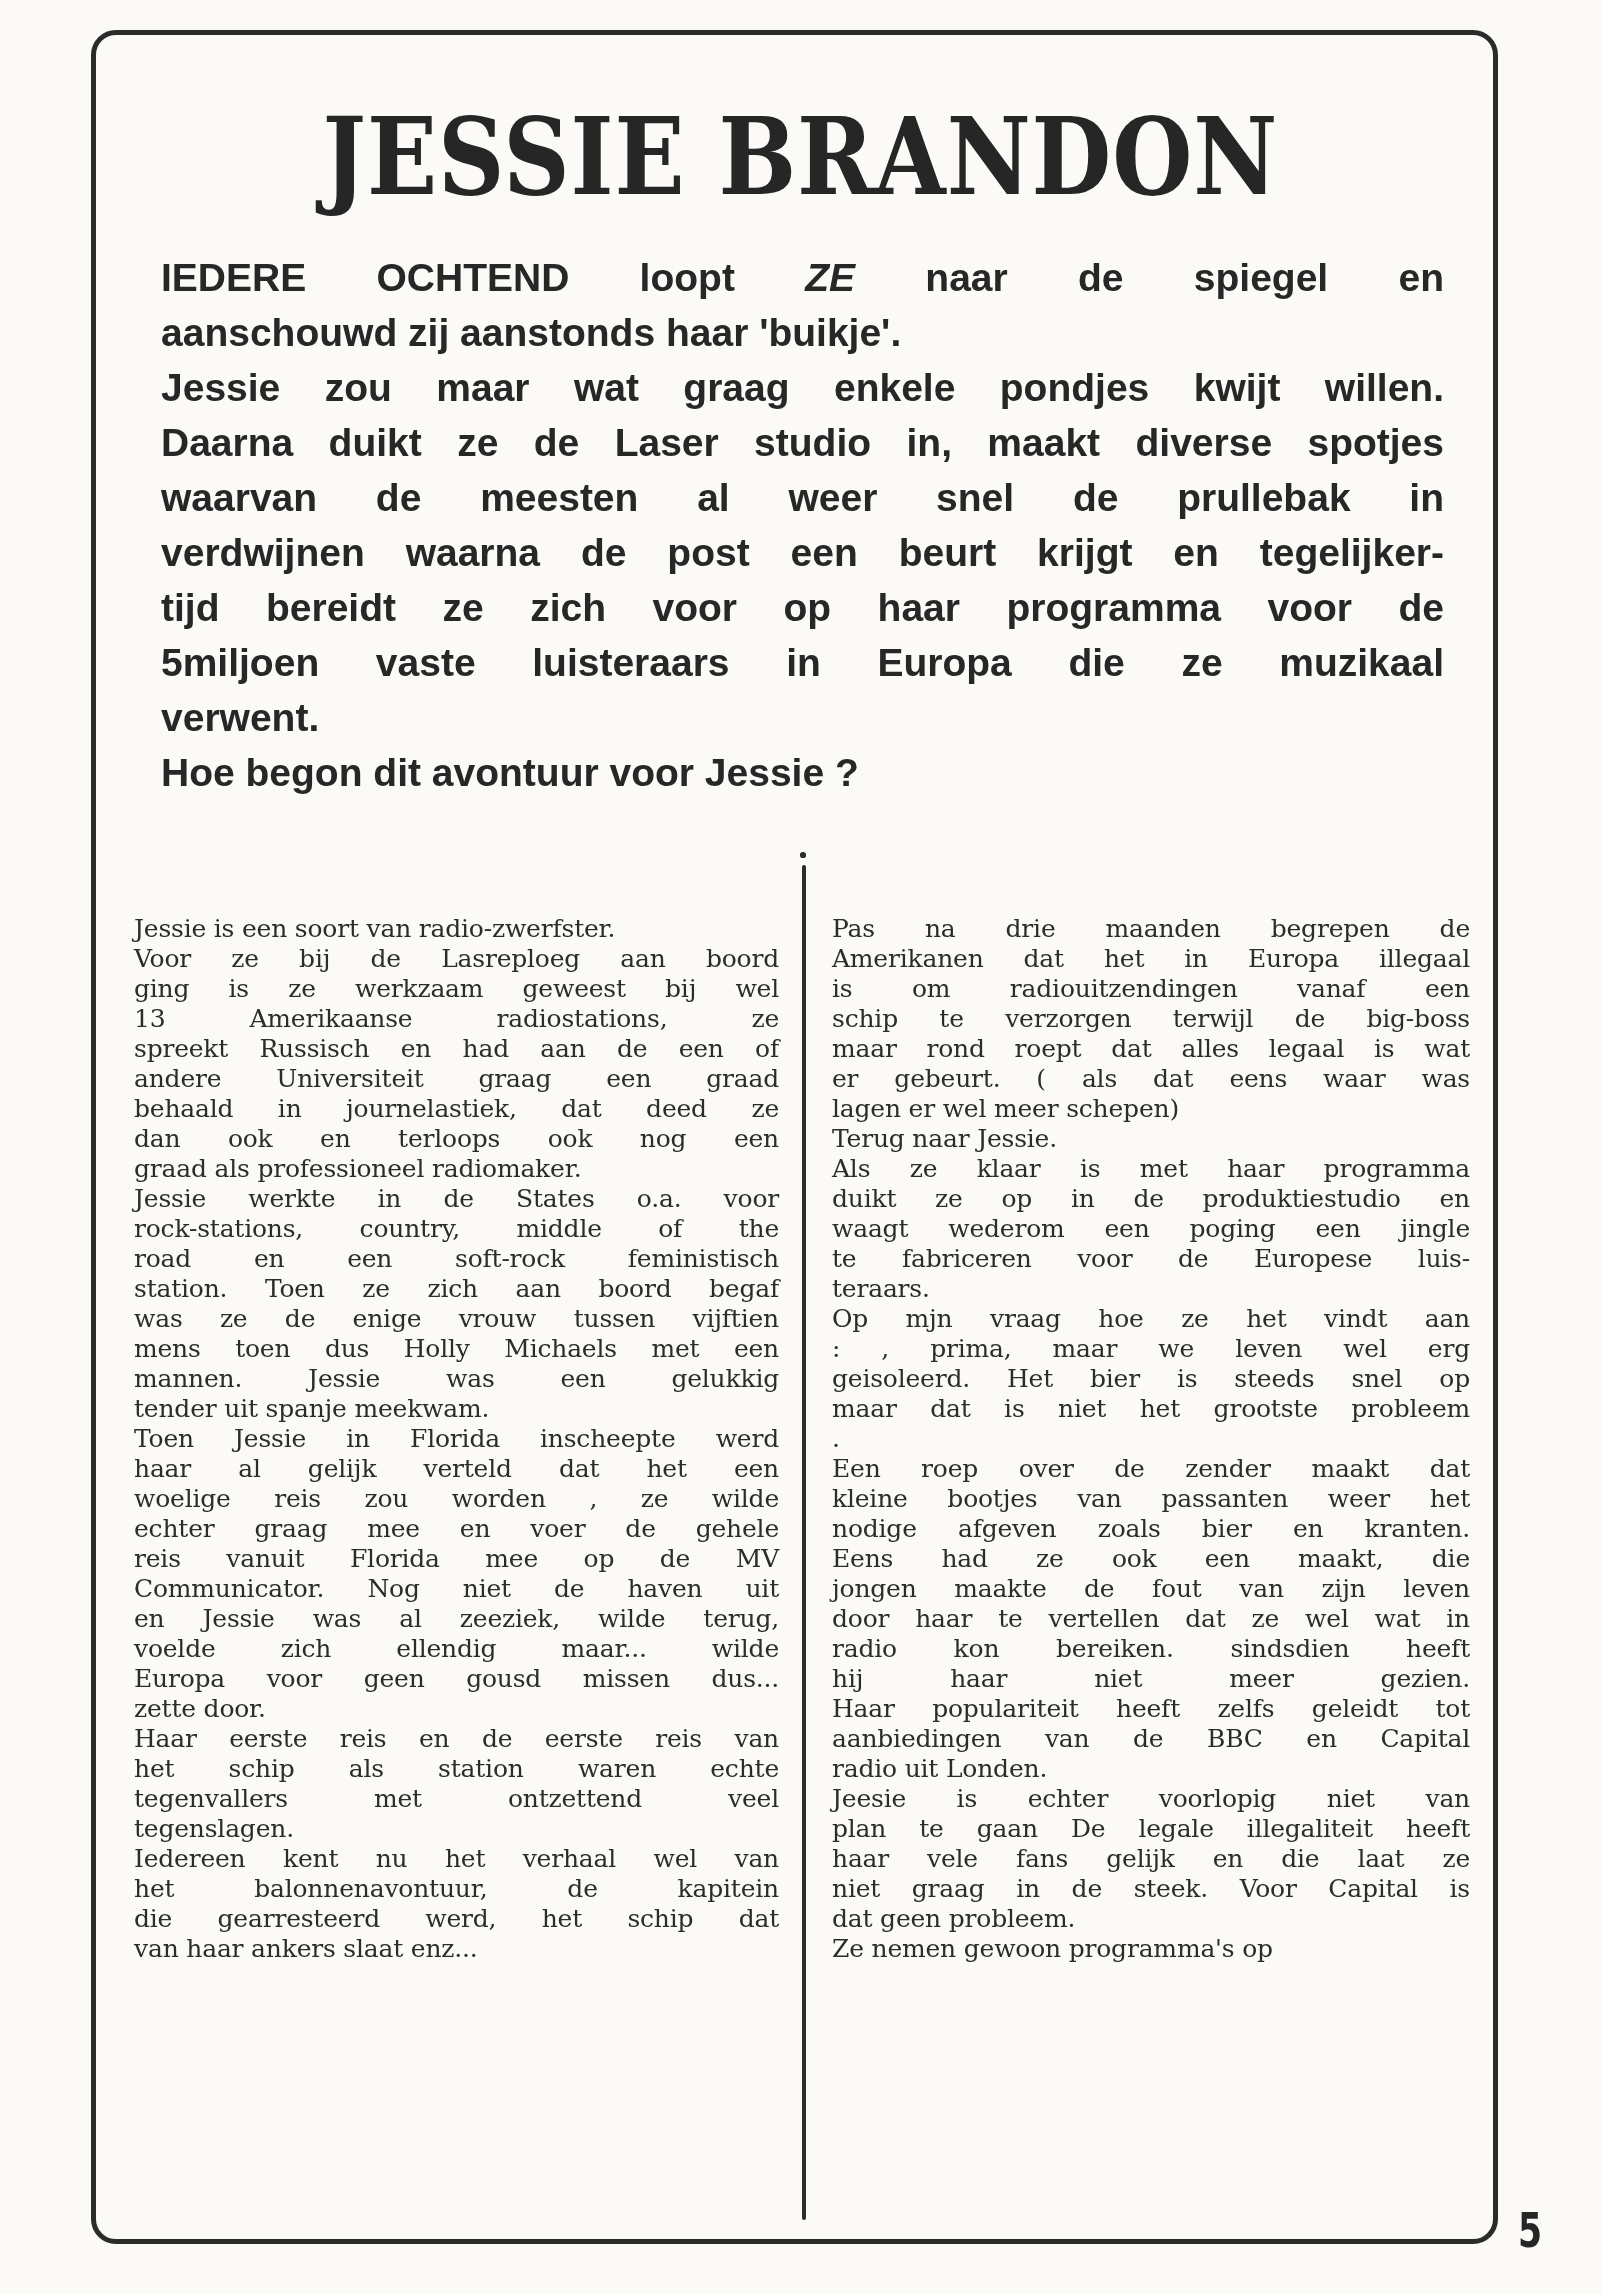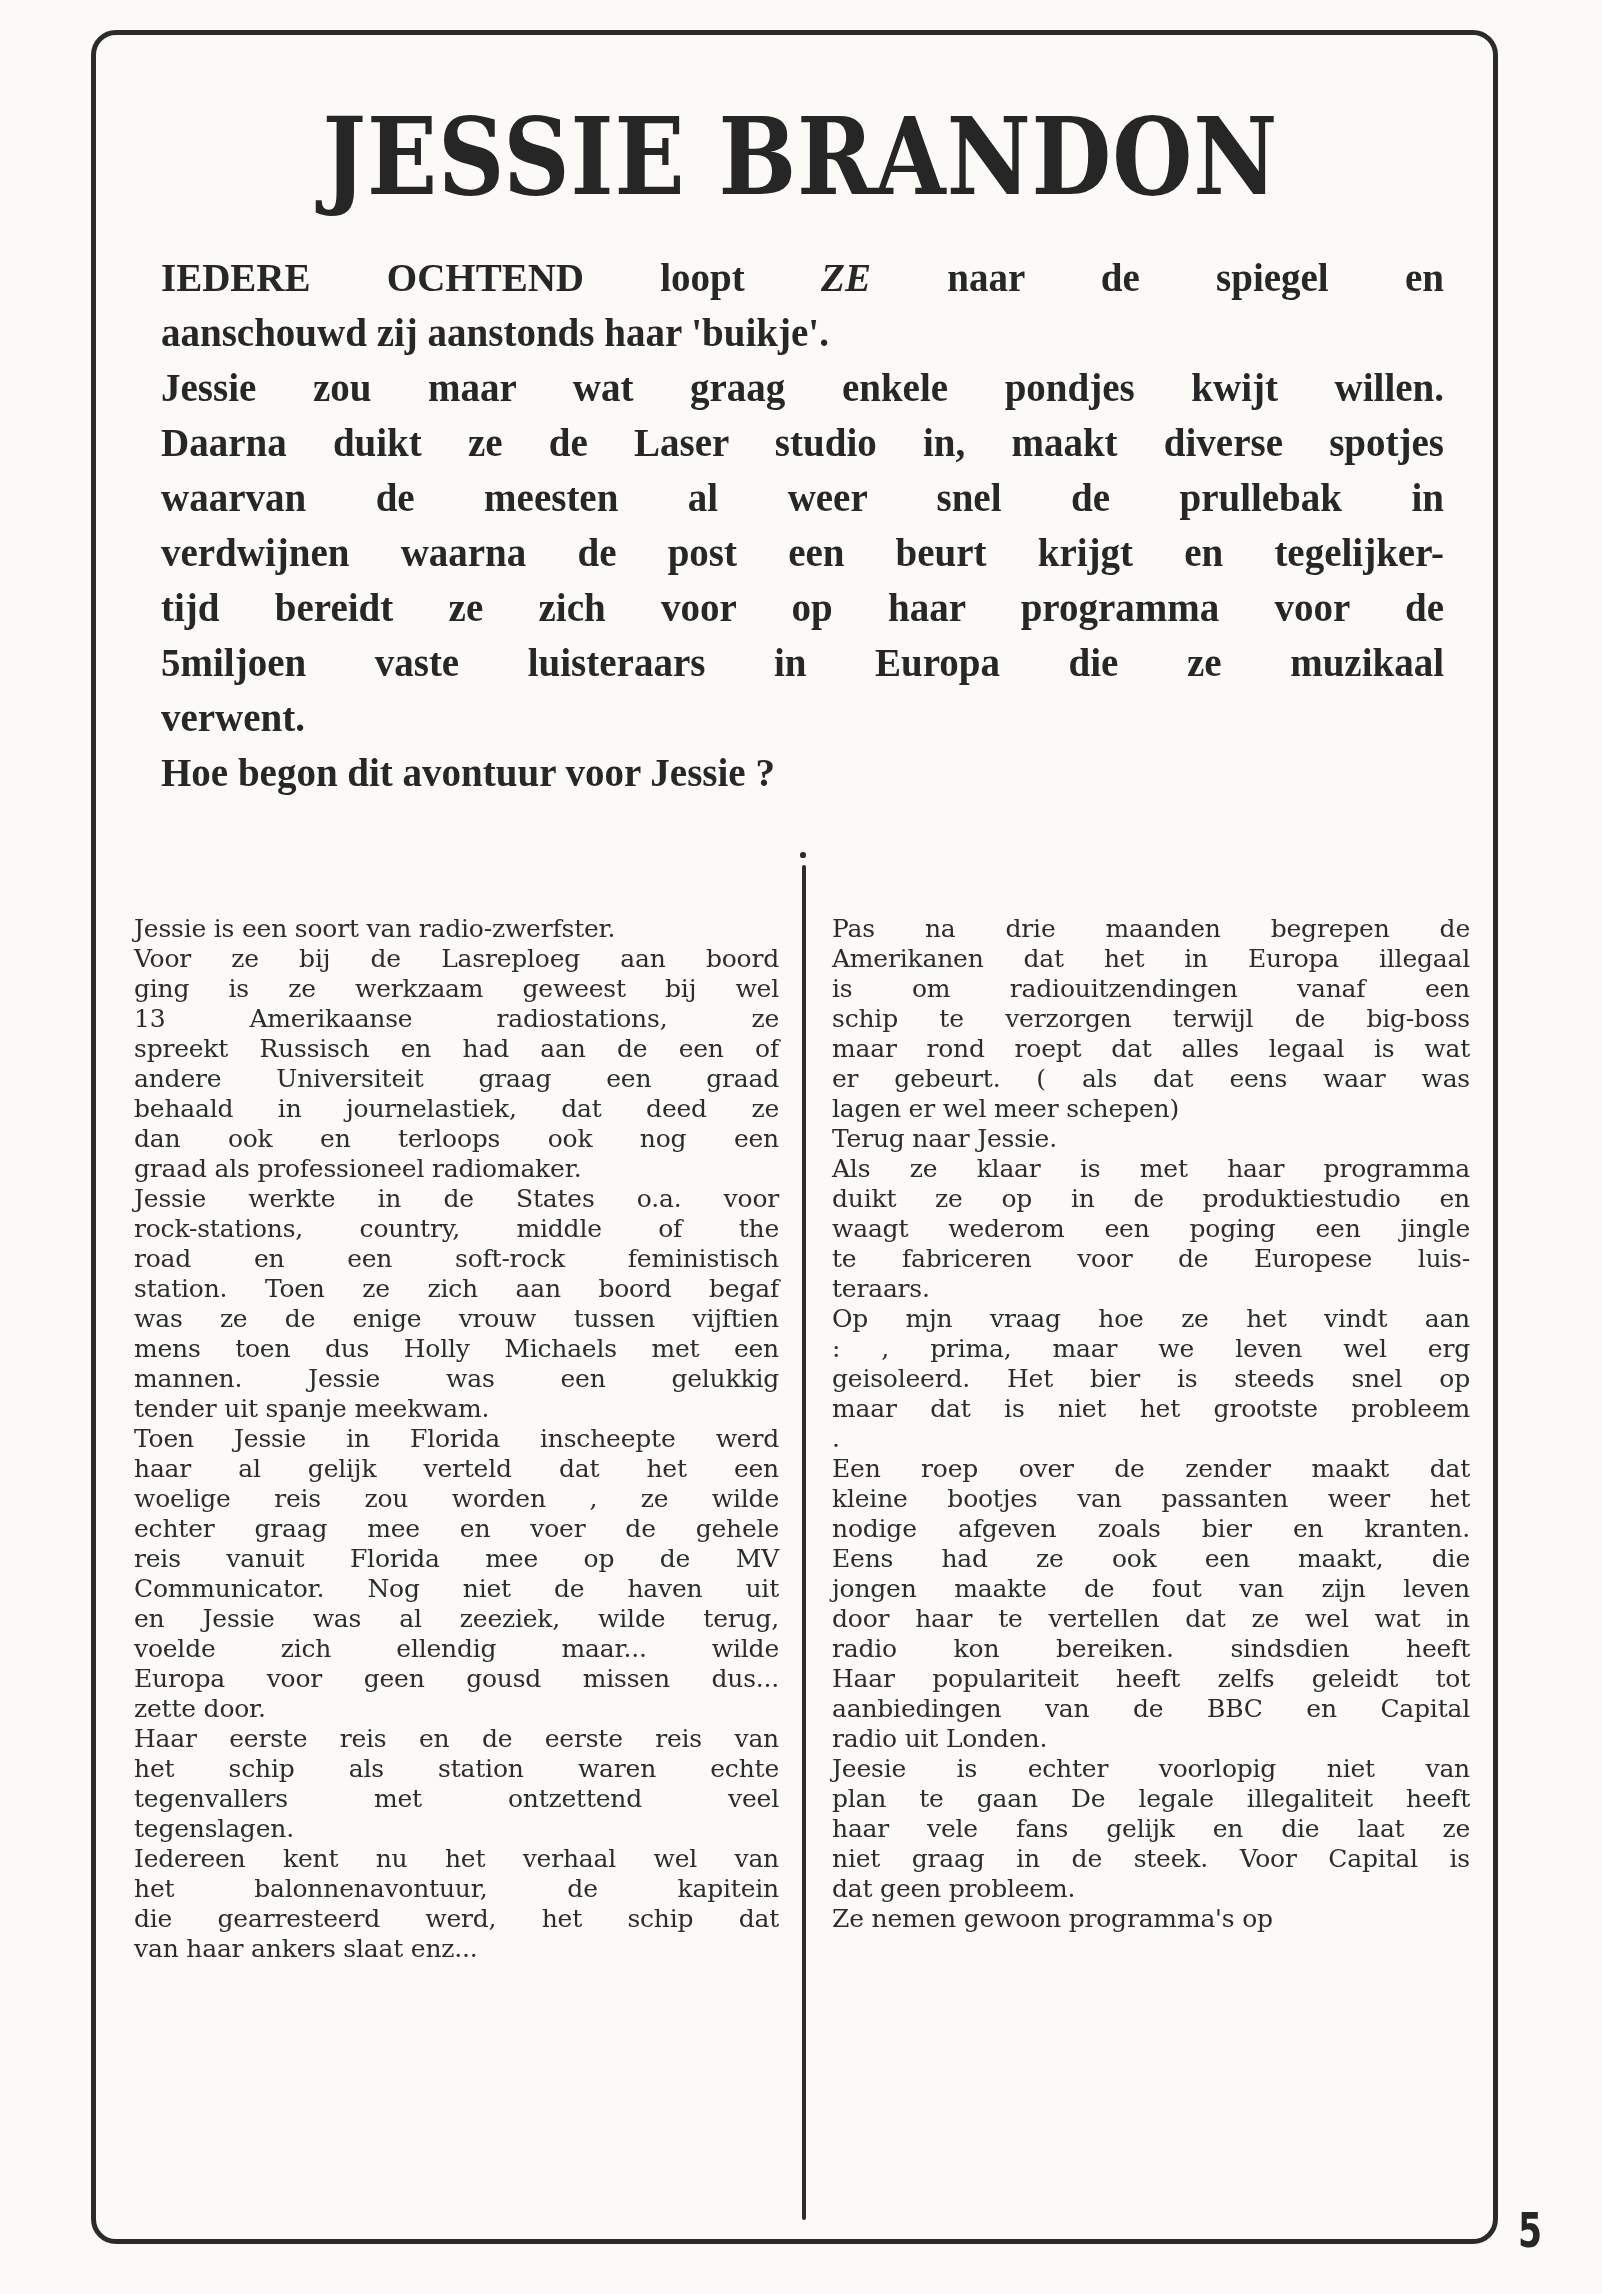--- a/index.html
+++ b/index.html
@@ -43,21 +43,21 @@
     .intro {
       position: absolute;
       left: 161px;
       top: 250px;
       width: 1283px;
     }
     .intro-line {
       display: block;
       height: 55px;
       line-height: 55px;
-      font-family: Liberation Serif, serif;
+      font-family: Liberation Sans, sans-serif;
       font-weight: bold;
       font-size: 39px;
       color: #272727;
       white-space: nowrap;
       text-align: justify;
       text-align-last: justify;
     }
     .intro-line.last {
       text-align-last: left;
     }
@@ -202,20 +202,21 @@
     <span class="col-line">geisoleerd. Het bier is steeds snel op</span>
     <span class="col-line">maar dat is niet het grootste probleem</span>
     <span class="col-line end">.</span>
     <span class="col-line">Een roep over de zender maakt dat</span>
     <span class="col-line">kleine bootjes van passanten weer het</span>
     <span class="col-line">nodige afgeven zoals bier en kranten.</span>
     <span class="col-line">Eens had ze ook een maakt, die</span>
     <span class="col-line">jongen maakte de fout van zijn leven</span>
     <span class="col-line">door haar te vertellen dat ze wel wat in</span>
     <span class="col-line">radio kon bereiken. sindsdien heeft</span>
+    <span class="col-line">hij haar niet meer gezien.</span>
     <span class="col-line">Haar populariteit heeft zelfs geleidt tot</span>
     <span class="col-line">aanbiedingen van de BBC en Capital</span>
     <span class="col-line end">radio uit Londen.</span>
     <span class="col-line">Jeesie is echter voorlopig niet van</span>
     <span class="col-line">plan te gaan De legale illegaliteit heeft</span>
     <span class="col-line">haar vele fans gelijk en die laat ze</span>
     <span class="col-line">niet graag in de steek. Voor Capital is</span>
     <span class="col-line end">dat geen probleem.</span>
     <span class="col-line end">Ze nemen gewoon programma's op</span>
   </div>

